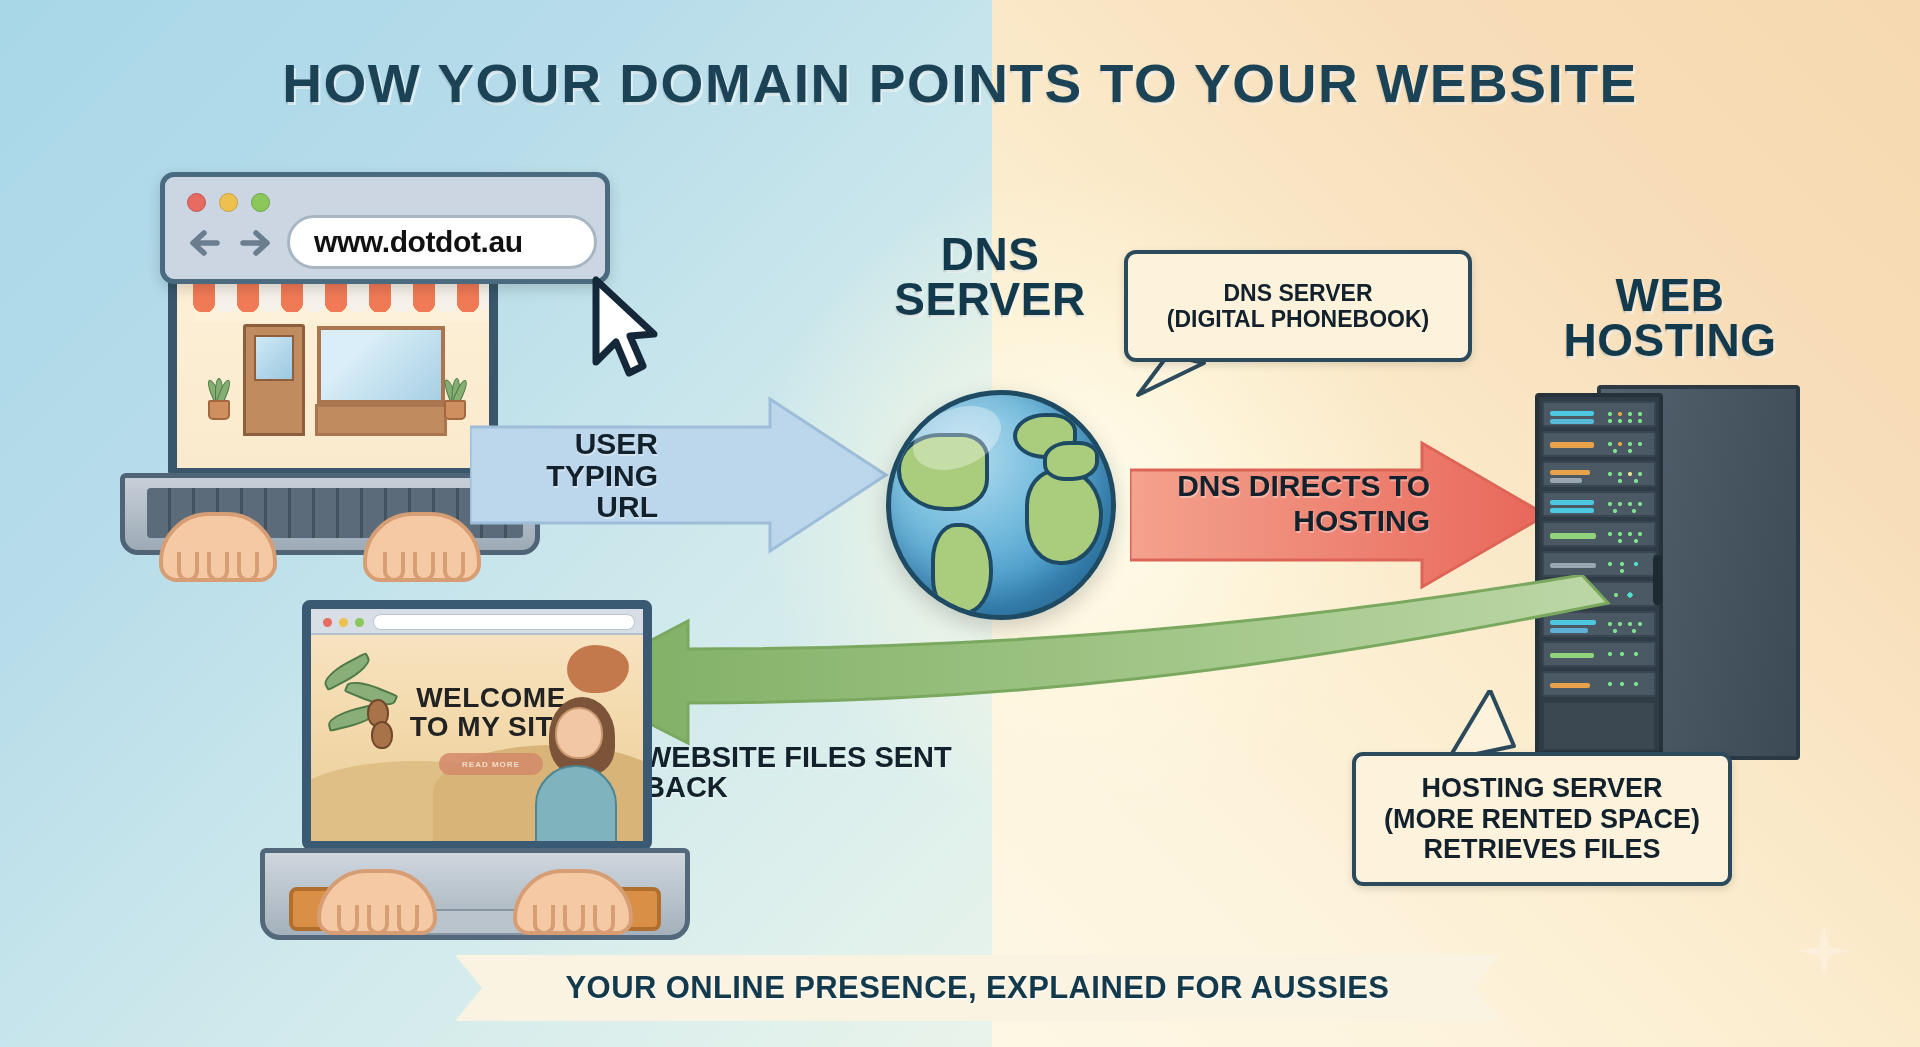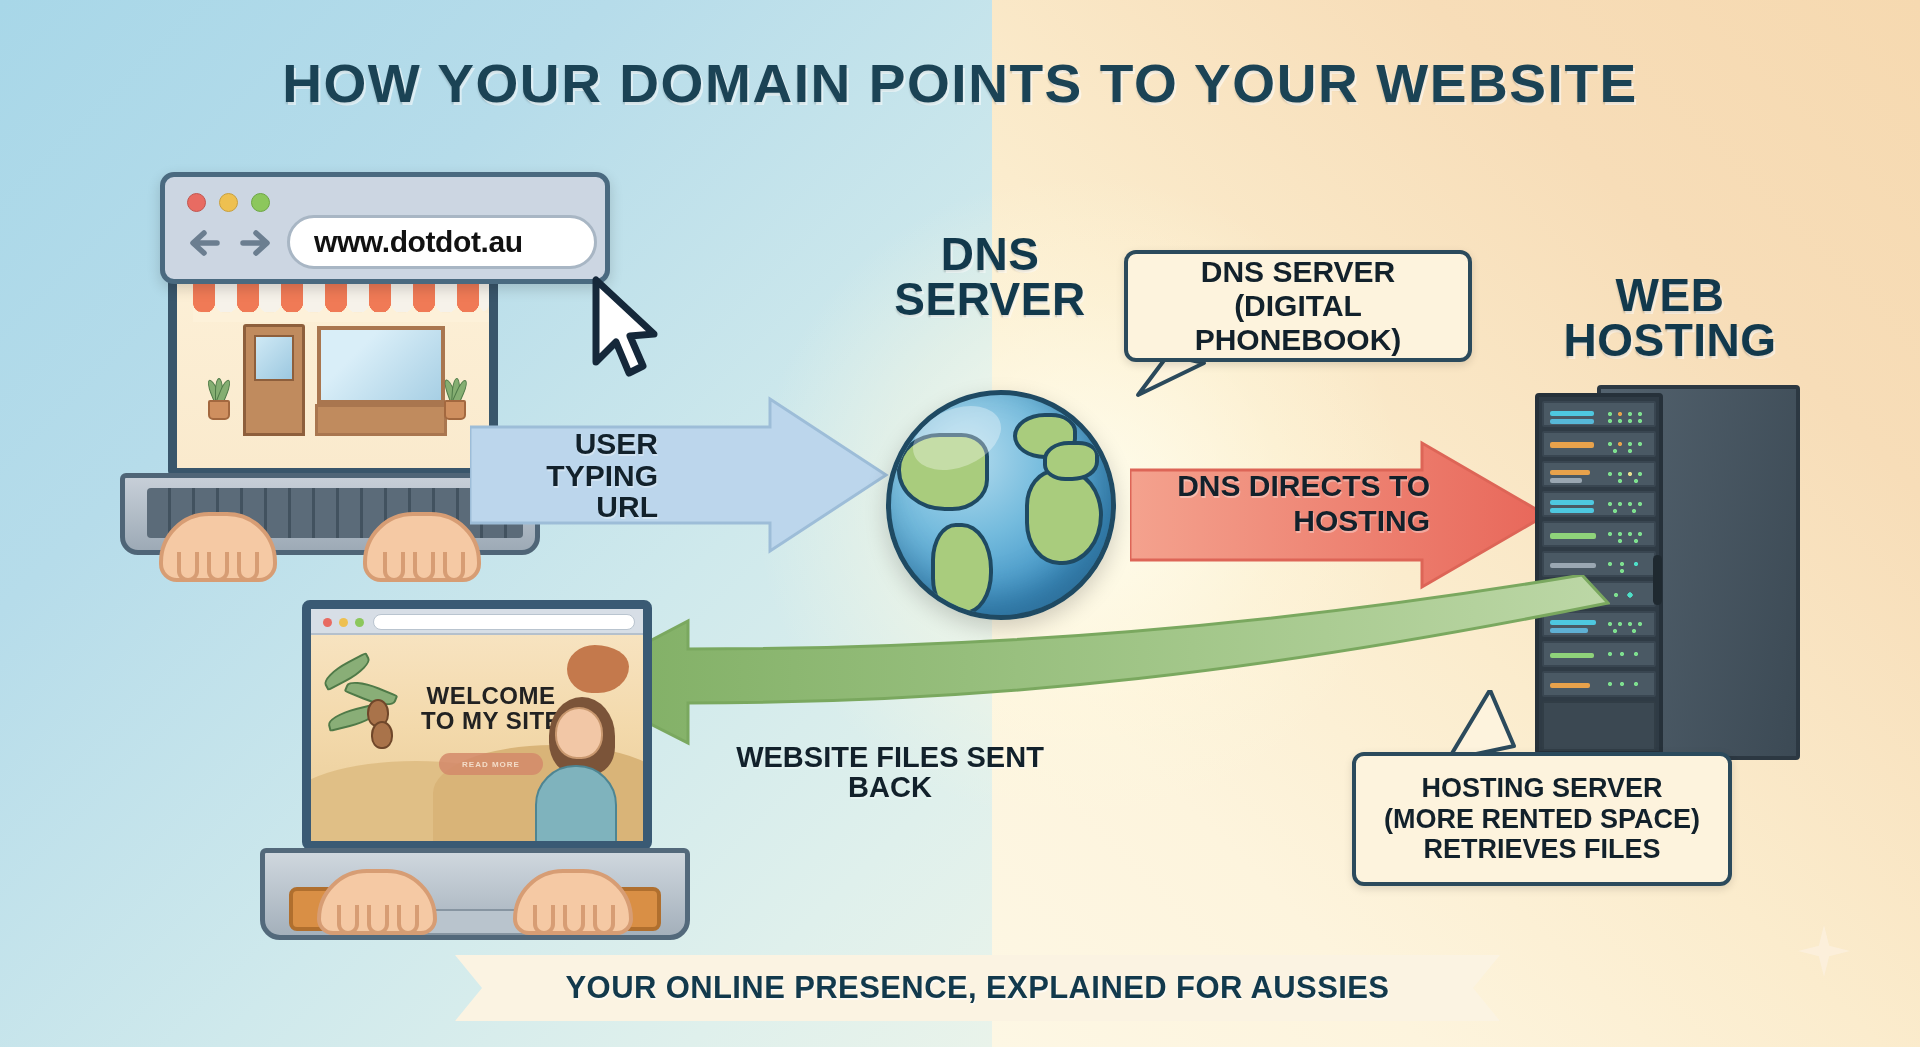--- a/index.html
+++ b/index.html
@@ -91,21 +91,21 @@
     background:#f7e5c4; border:9px solid #3a5a74; border-radius:8px; overflow:hidden;
   }
   .br-bar { position:absolute; left:0; top:0; width:100%; height:26px; background:#d7dee6; border-bottom:2px solid #b5c0cc;}
   .br-dot { position:absolute; top:9px; width:9px; height:9px; border-radius:50%; }
   .br-url { position:absolute; left:62px; top:5px; right:8px; height:16px; background:#fff; border-radius:8px; border:1px solid #b9c4cf;}
   .site-bg { position:absolute; left:0; top:26px; right:0; bottom:0;
     background:linear-gradient(#f7e3c0 0%,#f3d9ab 45%,#e8cb97 100%); }
   .hill { position:absolute; border-radius:50% 50% 0 0; }
   .welcome {
     position:absolute; left:90px; top:48px; width:180px; text-align:center;
-    font-size:24px; font-weight:bold; line-height:1.05; color:#222; letter-spacing:0.5px;
+    font-size:28px; font-weight:bold; line-height:1.05; color:#222; letter-spacing:0.5px;
   }
   .site-btn { position:absolute; left:128px; top:118px; width:104px; height:22px;
     background:#d48a6b; border-radius:12px; color:#f8e4d6; font-size:8px; font-weight:bold;
     display:flex; align-items:center; justify-content:center; letter-spacing:1px; opacity:0.85;}
   .au-map { position:absolute; right:14px; top:10px; width:62px; height:48px;
     background:#c4794c; border-radius:45% 55% 50% 40%/50% 45% 55% 50%; }
   .branch { position:absolute; left:10px; top:24px; width:110px; height:96px; }
   .branch-leaf { position:absolute; width:52px; height:17px; background:#89ae77;
     border:2px solid #4f7a48; border-radius:60% 10% 60% 10%; }
   .nut { position:absolute; width:22px; height:28px; background:#a9734a; border:2px solid #6f472a; border-radius:50% 50% 45% 45%;}
@@ -258,21 +258,21 @@
     <span class="ln">SERVER</span>
   </div>
   <div class="sec-head" id="host-head">
     <span class="ln">WEB</span><br>
     <span class="ln">HOSTING</span>
   </div>
 
   <svg style="position:absolute;left:1108px;top:245px;" width="360" height="165" viewBox="0 0 360 165">
     <path d="M60 110 L30 150 L96 118 Z" fill="#fdf3dd" stroke="#2b4a5c" stroke-width="4" stroke-linejoin="round"></path>
   </svg>
-  <div class="callout" style="left:1124px;top:250px;width:348px;height:112px;font-size:30px;">
+  <div class="callout" style="left:1124px;top:250px;width:348px;height:112px;font-size:23px;">
     <div>
       <span class="ln">DNS SERVER</span>
       <span class="ln">(DIGITAL PHONEBOOK)</span>
     </div>
   </div>
 
   <svg style="position:absolute;left:1130px;top:440px;" width="420" height="150" viewBox="0 0 420 150">
     <defs>
       <linearGradient id="redgrad" x1="0" y1="0" x2="1" y2="0">
         <stop offset="0%" stop-color="#f4a28e"></stop>
@@ -397,28 +397,28 @@
           <stop offset="60%" stop-color="#a3c78a"></stop>
         <stop offset="100%" stop-color="#bcd7a6"></stop>
       </linearGradient>
     </defs>
     <path d="M0 108 L118 46 L118 74
              C420 74 700 52 1012 0
              L1038 28
              C700 96 430 128 118 128
              L118 168 Z" fill="url(#grngrad)" stroke="#7aa85f" stroke-width="3"></path>
   </svg>
-  <div class="arrow-label" style="left:700px;top:742px;width:380px;font-size:29px;text-align:center;">
+  <div class="arrow-label" style="left:644px;top:742px;width:380px;font-size:29px;text-align:left;">
     <span class="ln">WEBSITE FILES SENT BACK</span>
   </div>
 
   <svg style="position:absolute;left:1330px;top:690px;" width="260" height="130" viewBox="0 0 260 130">
     <path d="M160 0 L118 70 L184 56 Z" fill="#fdf3dd" stroke="#2b4a5c" stroke-width="4" stroke-linejoin="round"></path>
   </svg>
-  <div class="callout" style="left:1352px;top:752px;width:380px;height:134px;font-size:27px;">
+  <div class="callout" style="left:1352px;top:752px;width:380px;height:134px;font-size:27px;border-radius:11px;">
     <div>
       <span class="ln">HOSTING SERVER</span>
       <span class="ln">(MORE RENTED SPACE)</span>
       <span class="ln">RETRIEVES FILES</span>
     </div>
   </div>
 
   <div class="lap2">
     <div class="lap2-screen">
       <div class="br-bar">

